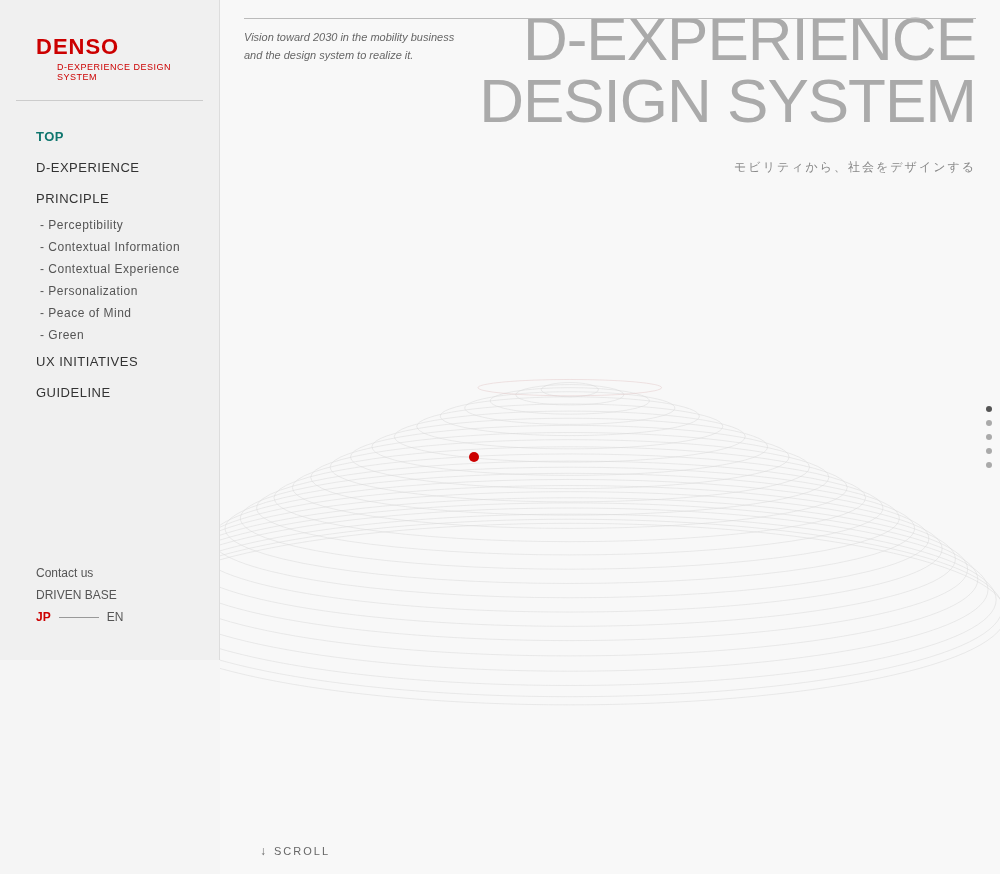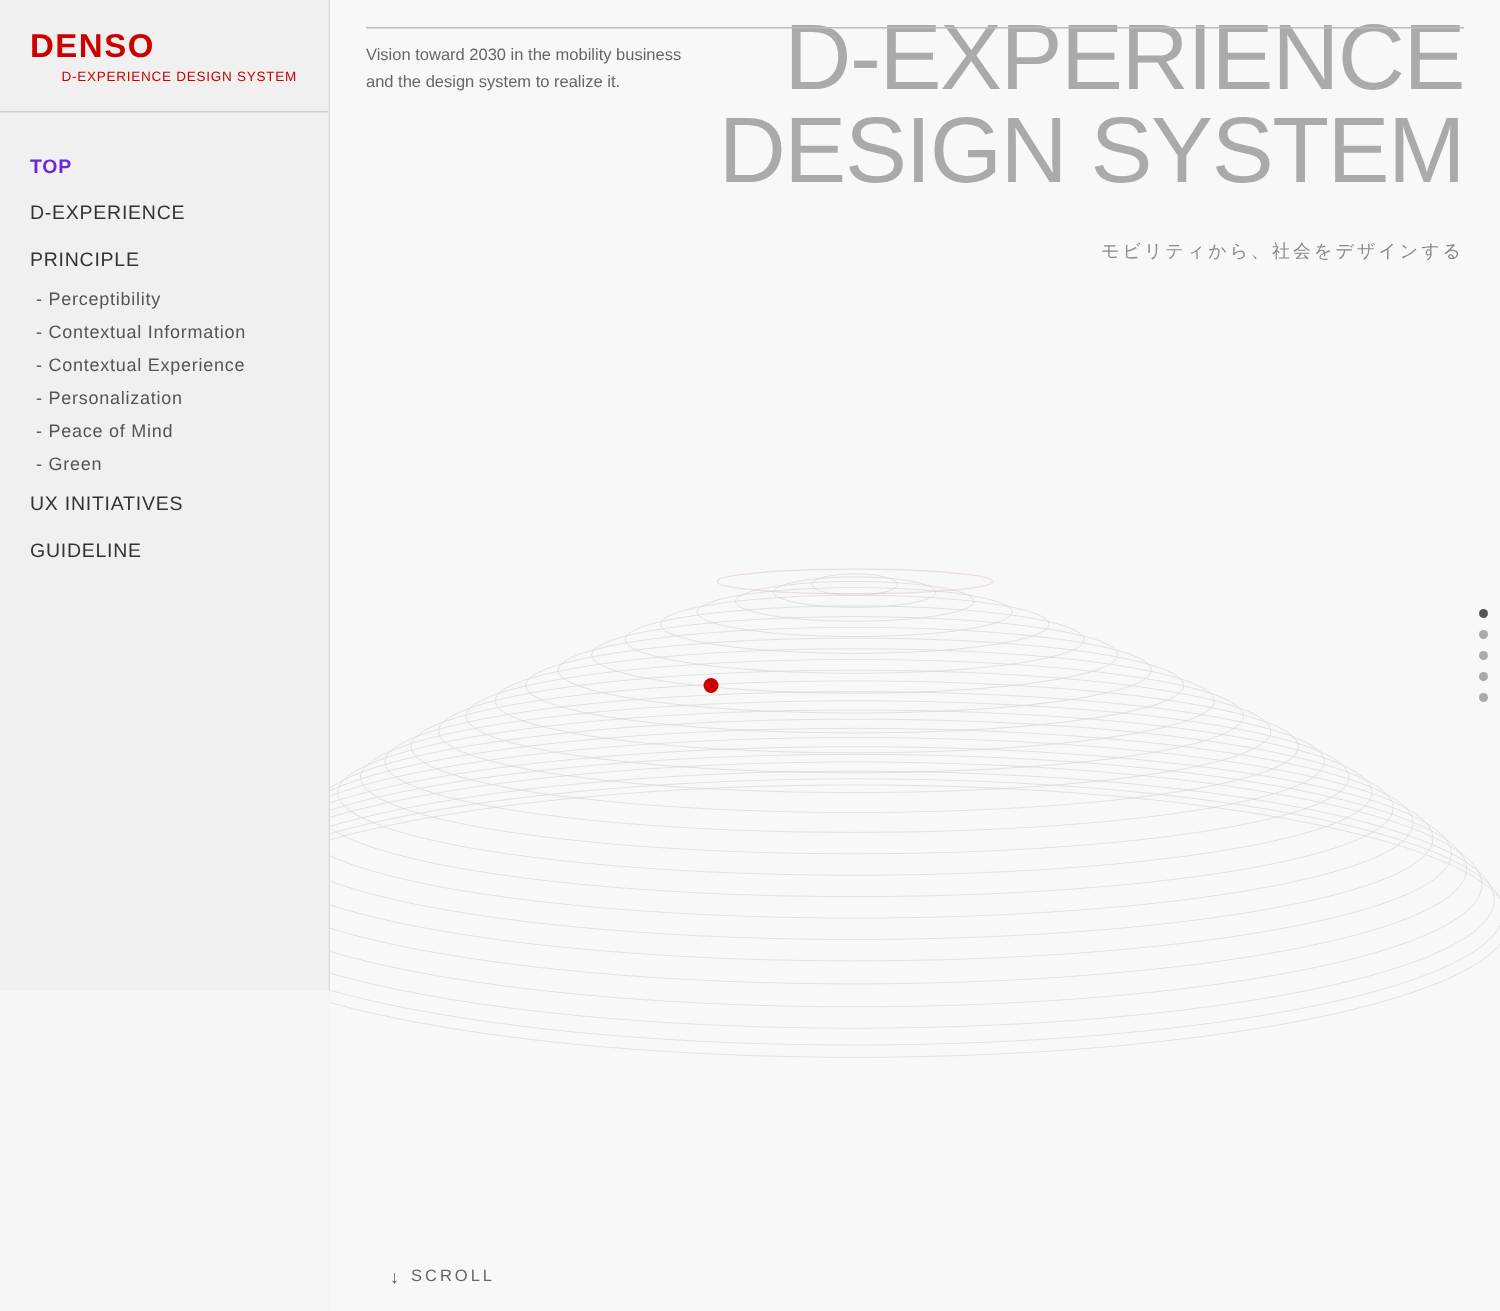--- a/index.html
+++ b/index.html
@@ -14,21 +14,21 @@
 
     
     #sidebar {
       width: 220px;
       min-width: 220px;
       height: 660px;
       background: #f0f0f0;
       border-right: 1px solid #ddd;
       display: flex;
       flex-direction: column;
-      padding: 0;
+      padding: 16px;
       position: relative;
     }
 
     .sidebar-logo {
       padding: 18px 20px 10px 20px;
     }
     .sidebar-logo-title {
       font-size: 22px;
       font-weight: bold;
       color: #cc0000;
@@ -53,21 +53,21 @@
       padding: 20px 0 0 0;
     }
 
     .nav-item {
       padding: 8px 20px;
       font-size: 13px;
       color: #333;
       cursor: pointer;
       letter-spacing: 0.5px;
     }
-    .nav-item.active { color: #6d28d9; font-weight: bold; }
+    .nav-item.active { color: #0f766e; font-weight: bold; }
     .nav-item.sub {
       font-size: 12px;
       color: #555;
       padding: 4px 20px 4px 24px;
     }
 
     .sidebar-footer {
       padding: 16px 20px 20px 20px;
     }
     .sidebar-footer-link {
@@ -118,20 +118,21 @@
       border: none;
       border-top: 1px solid #bbb;
       margin-bottom: 10px;
     }
 
     .header-subtitle {
       font-size: 11px;
       color: #666;
       line-height: 1.6;
       margin-bottom: 2px;
+      font-style: italic;
     }
 
     
     .main-title {
       position: absolute;
       top: 8px;
       right: 24px;
       text-align: right;
       z-index: 10;
     }
@@ -236,20 +237,29 @@
       <div class="nav-item">PRINCIPLE</div>
       <div class="nav-item sub">- Perceptibility</div>
       <div class="nav-item sub">- Contextual Information</div>
       <div class="nav-item sub">- Contextual Experience</div>
       <div class="nav-item sub">- Personalization</div>
       <div class="nav-item sub">- Peace of Mind</div>
       <div class="nav-item sub">- Green</div>
       <div class="nav-item">UX INITIATIVES</div>
       <div class="nav-item">GUIDELINE</div>
     </nav>
+  <div class="sidebar-footer">
+    <a class="sidebar-footer-link">Contact us</a>
+    <a class="sidebar-footer-link">DRIVEN BASE</a>
+    <div class="lang-switcher">
+      <span class="lang-jp">JP</span>
+      <div class="lang-divider-line"></div>
+      <span class="lang-en">EN</span>
+    </div>
+  </div>
 </div>
 
 <div id="main">
 
   <div class="main-title">
     <div class="main-title-text">D-EXPERIENCE</div>
     <div class="main-title-text">DESIGN SYSTEM</div>
   </div>
 
   <div class="header-top">

